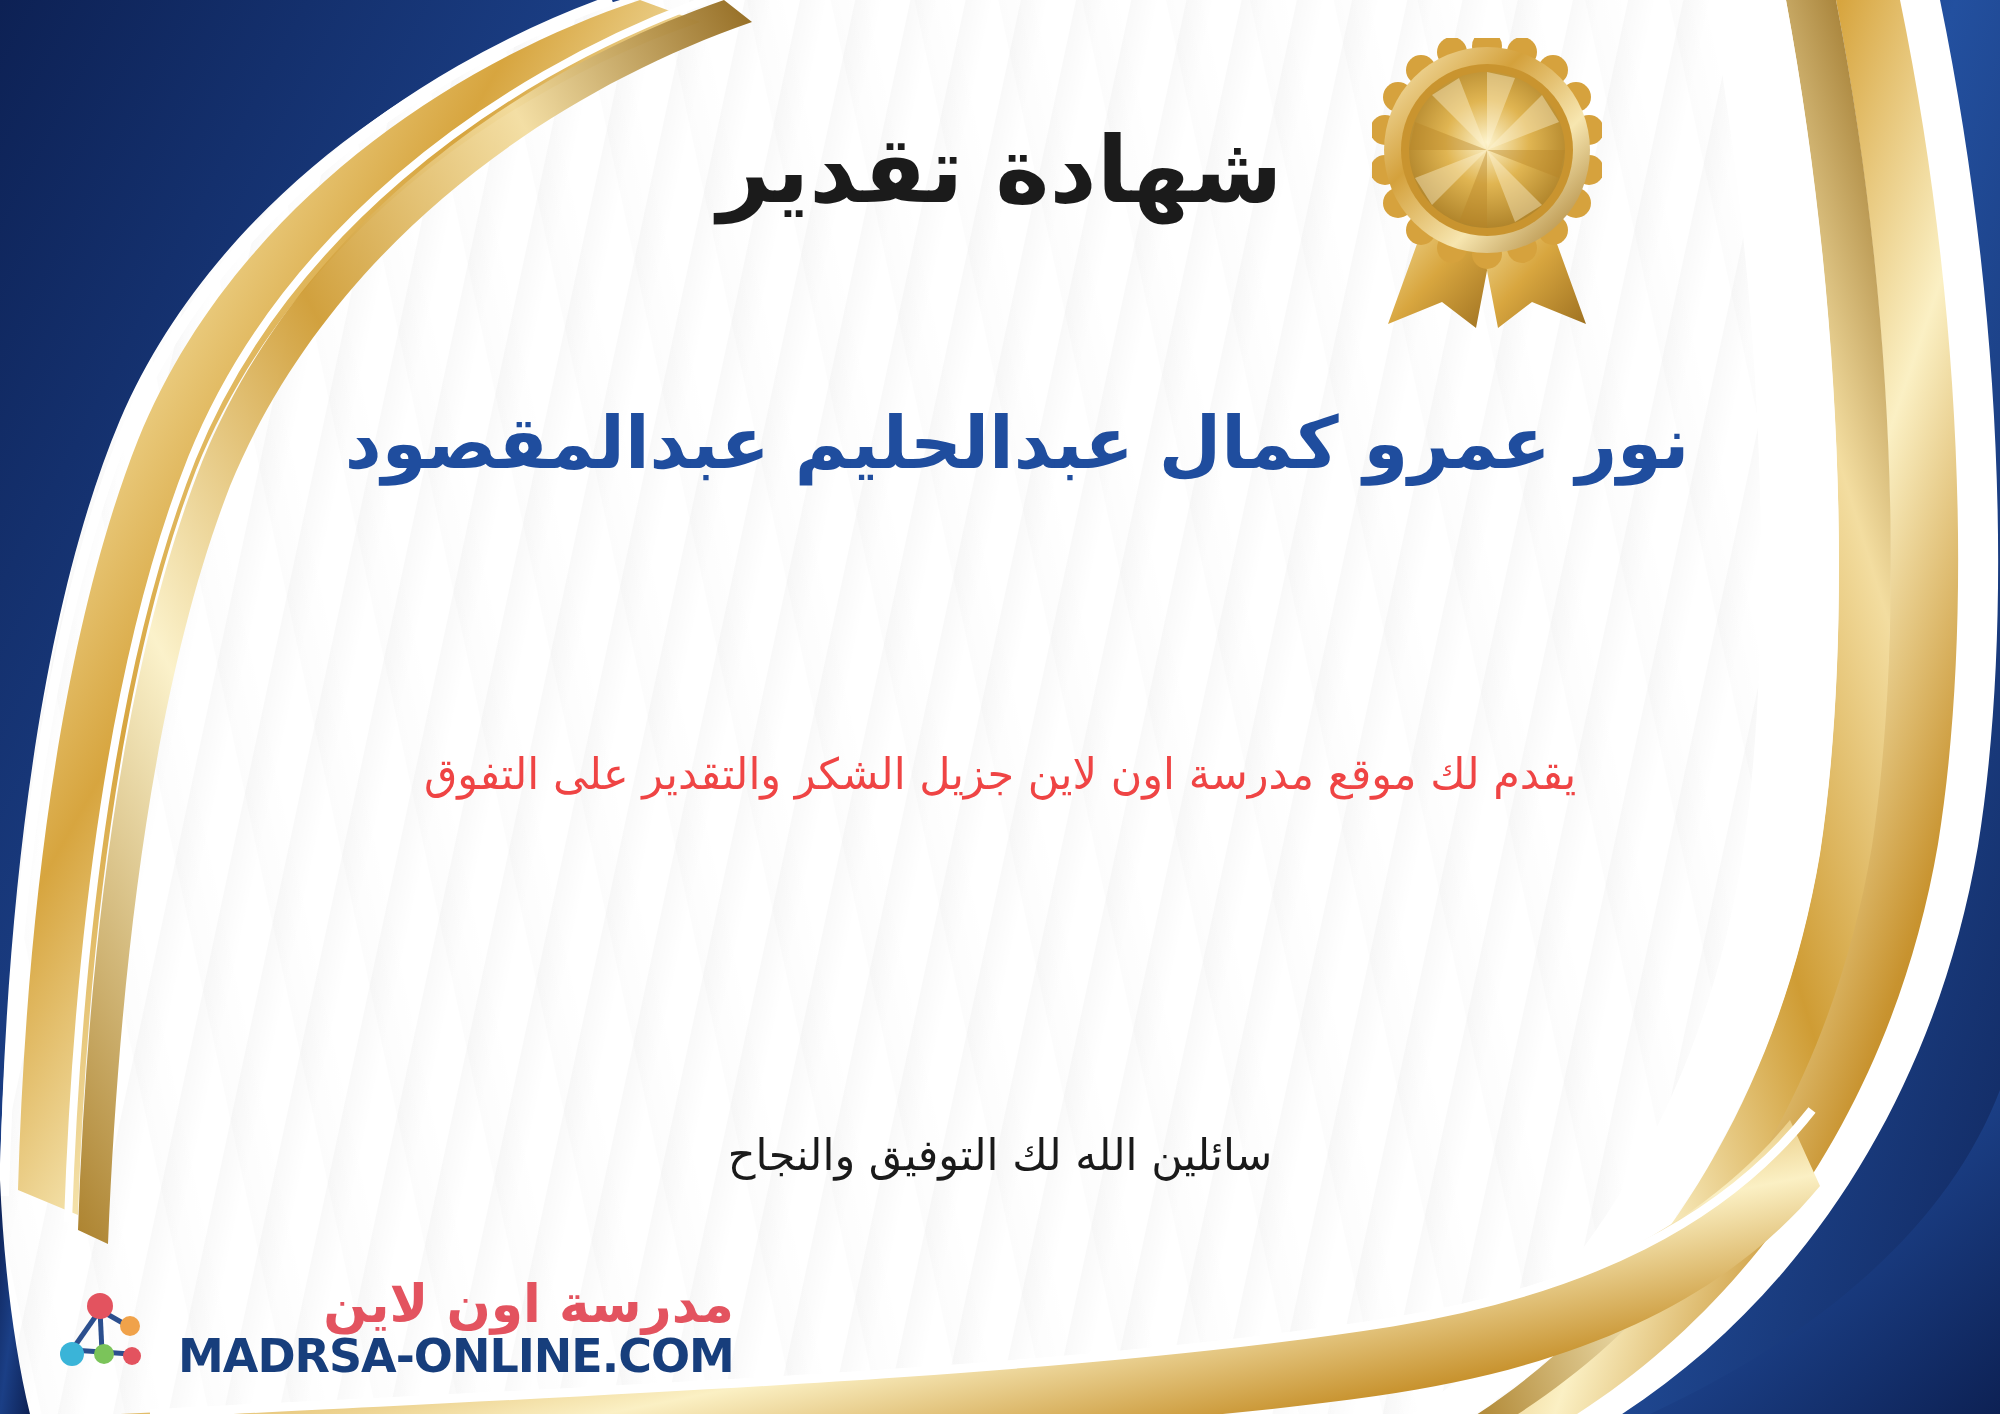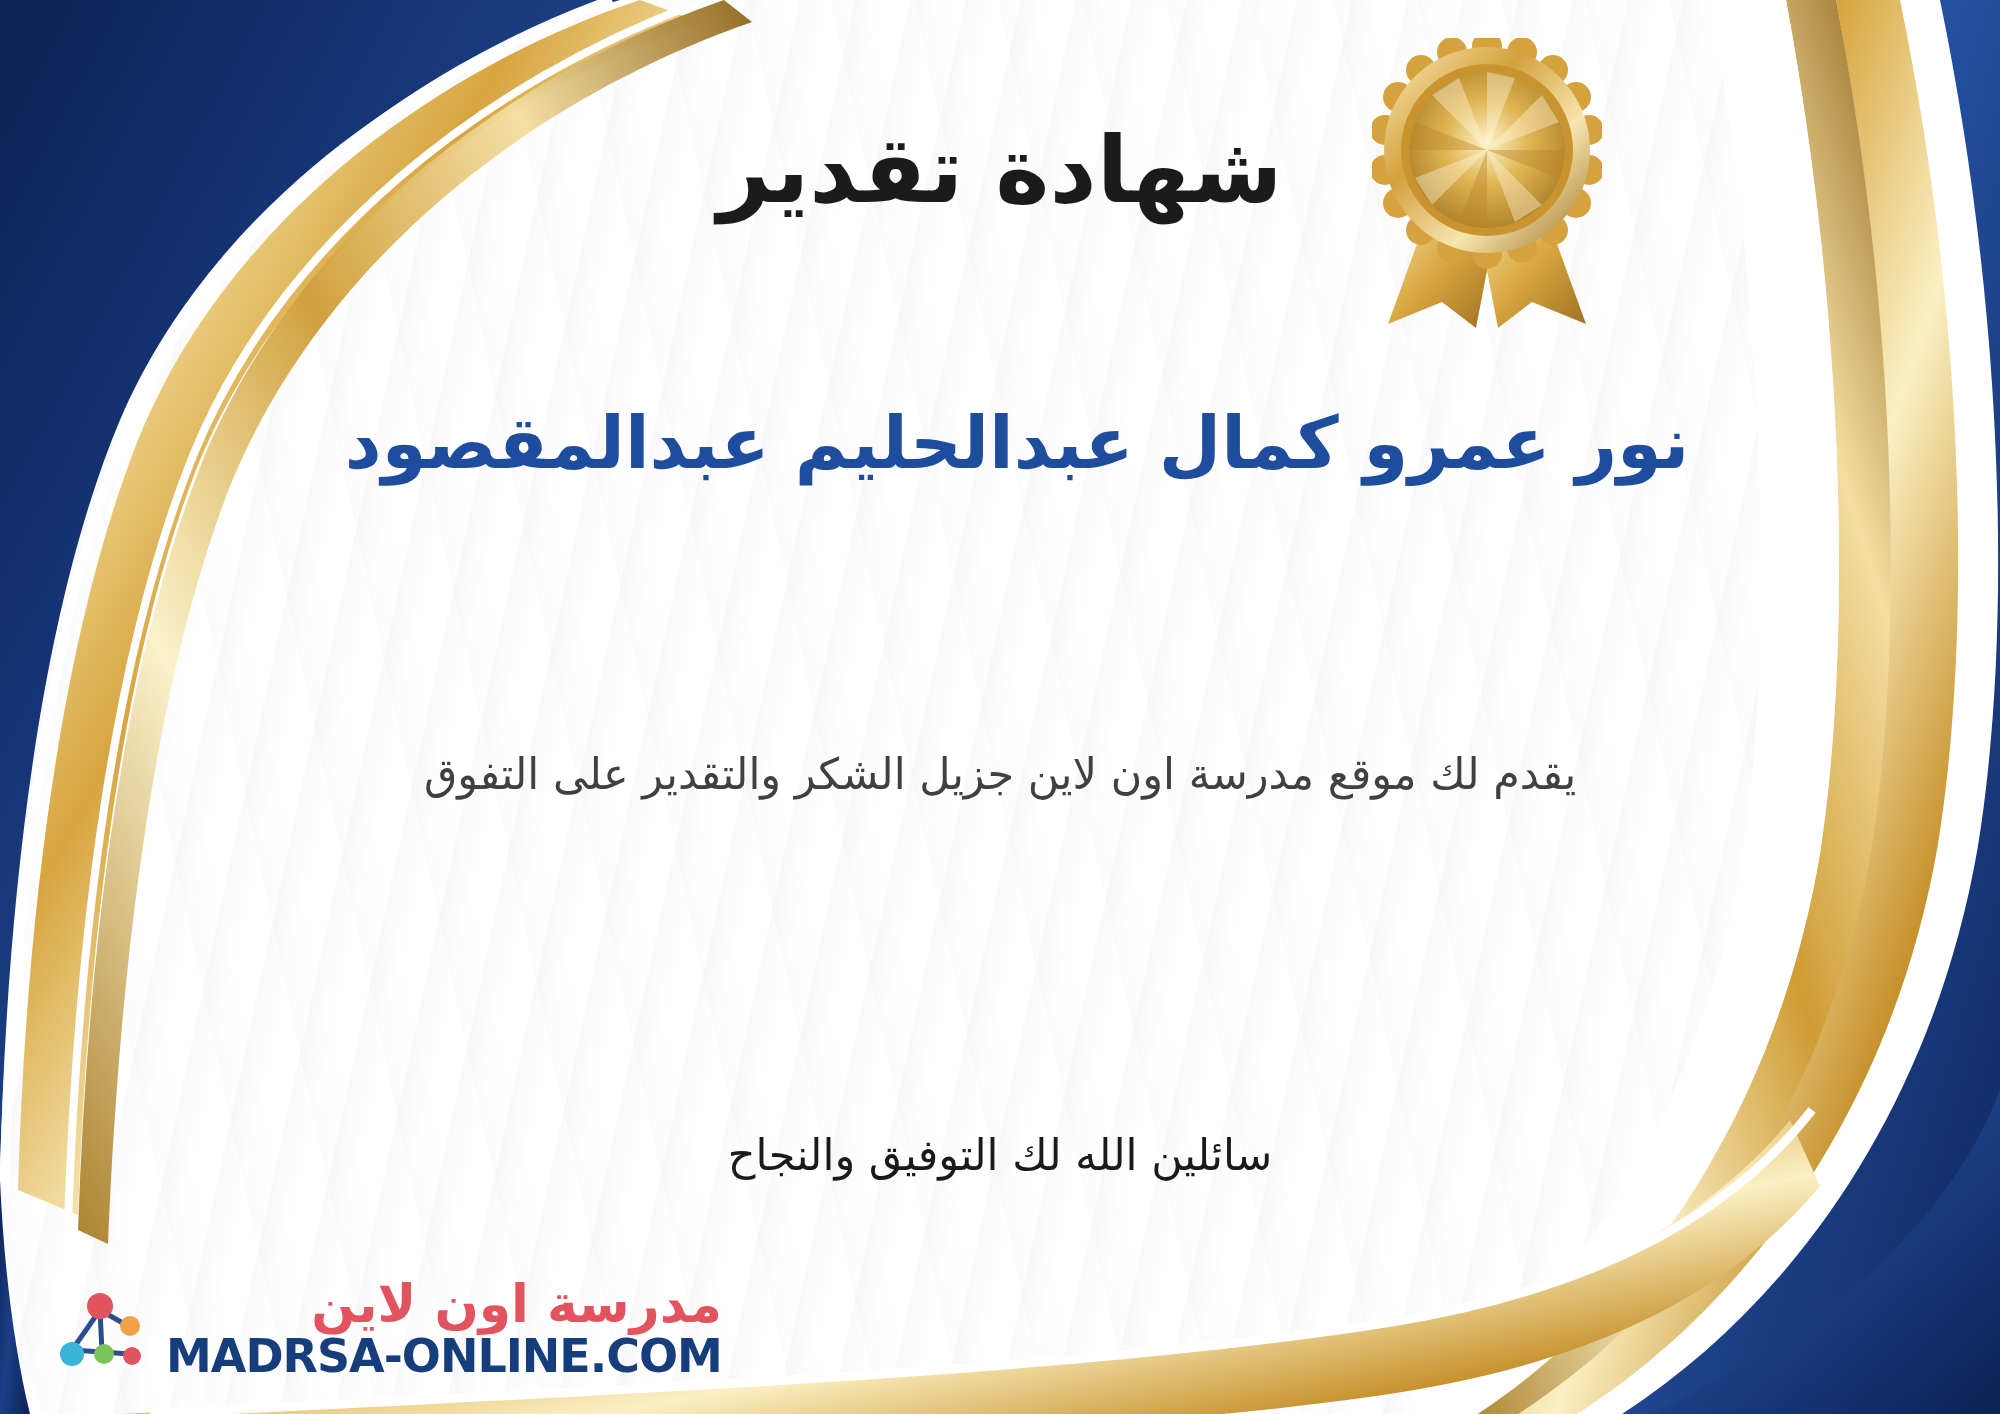--- a/index.html
+++ b/index.html
@@ -101,21 +101,21 @@
     line-height: 1.25;
     margin-left: 34px;
   }
 
   .body-text {
     position: absolute;
     top: 735px;
     left: 190px;
     right: 190px;
     font-size: 43px;
-    color: #404040;
+    color: #ef4444;
     line-height: 1.85;
     font-weight: 500;
   }
   .body-text .score {
     font-weight: 700;
     letter-spacing: 2px;
     padding: 0 26px;
   }
 
   .closing {
@@ -128,21 +128,21 @@
     font-weight: 400;
   }
 
   
   .brand {
     position: absolute;
     left: 42px;
     bottom: 30px;
     display: flex;
     align-items: center;
-    gap: 16px;
+    gap: 28px;
     direction: rtl;
   }
   .brand-text {
     text-align: right;
   }
   .brand-title {
     font-size: 52px;
     font-weight: 700;
     color: #e3535f;
     line-height: 1.0;

